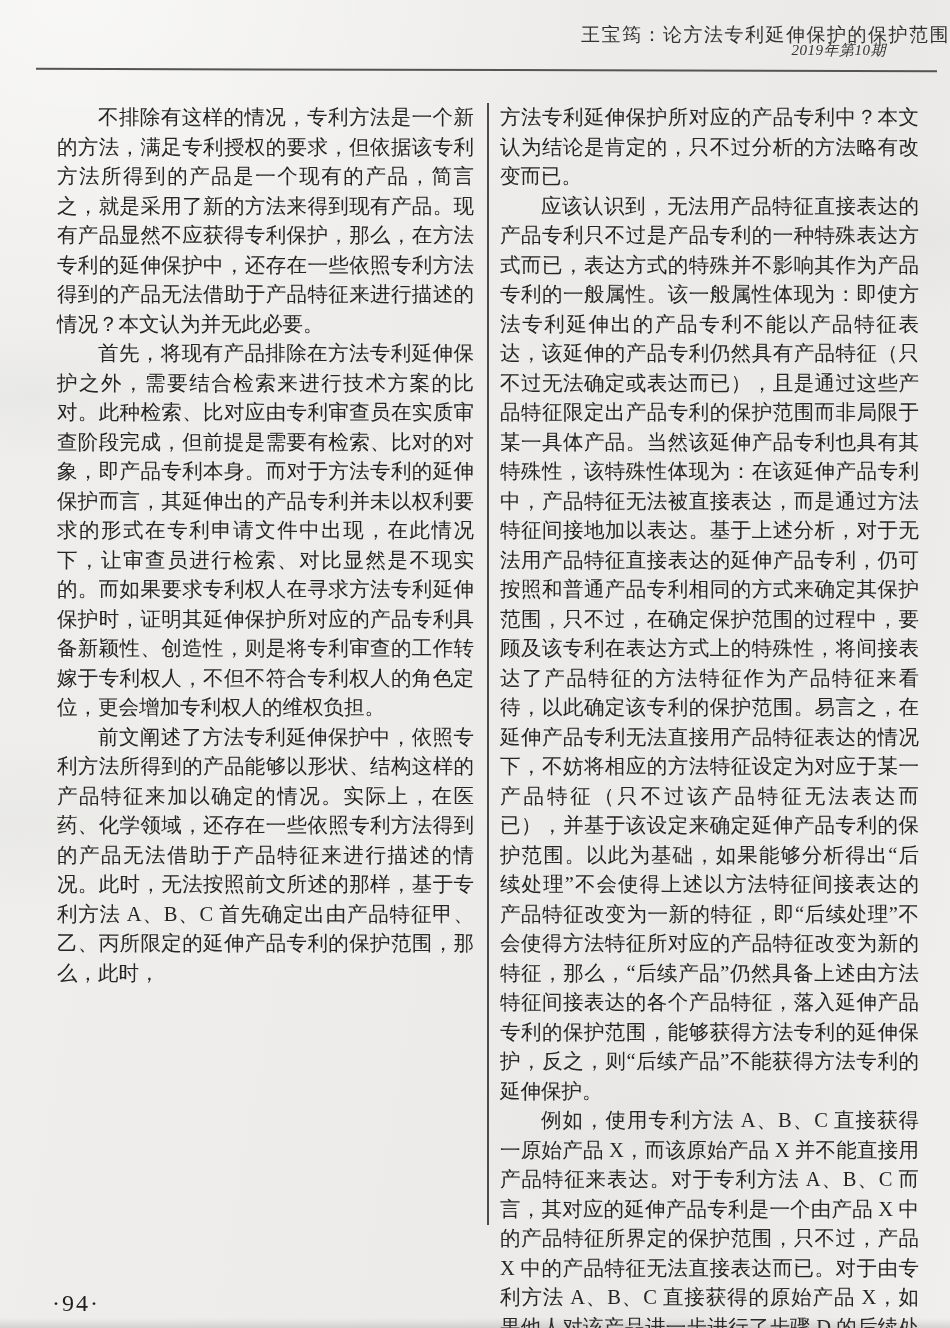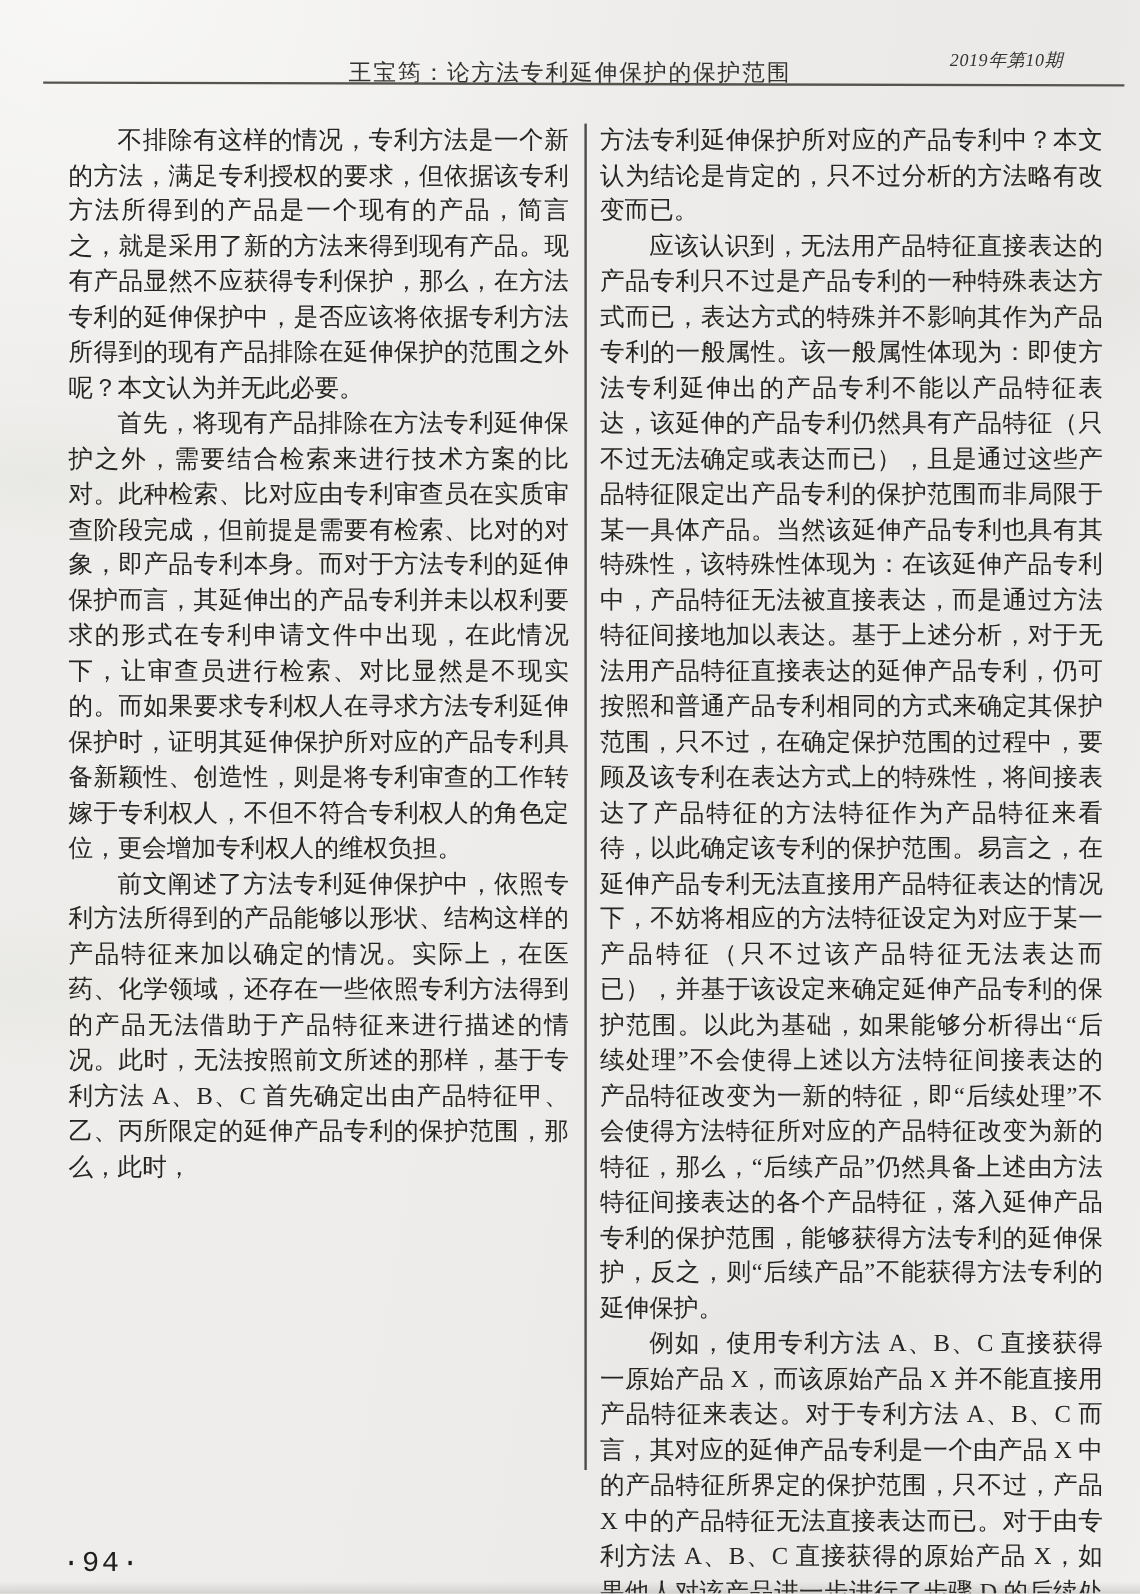--- a/index.html
+++ b/index.html
@@ -22,22 +22,22 @@
       radial-gradient(260px 120px at 2% 62%, rgba(130,145,125,.05), rgba(130,145,125,0) 70%),
       radial-gradient(300px 110px at 98% 18%, rgba(140,150,140,.05), rgba(140,150,140,0) 70%),
       radial-gradient(320px 130px at 70% 85%, rgba(120,120,120,.04), rgba(120,120,120,0) 70%);
   }
   .page::after{
     content:"";position:absolute;left:0;right:0;bottom:0;height:10px;pointer-events:none;
     background:linear-gradient(to bottom, rgba(0,0,0,0), rgba(90,90,88,.18));
   }
 
   .header-title{
-    position:absolute;top:48px;left:0;width:950px;
-    text-align:center;
+    position:absolute;top:22px;left:0;width:950px;
+    text-align:right;
     font-size:19px;letter-spacing:1.5px;color:#33322f;
   }
   .header-issue{
     position:absolute;top:41px;right:64px;
     font-size:15px;letter-spacing:.5px;color:#33322f;font-style:italic;
   }
   .header-rule{
     position:absolute;top:69px;left:36px;width:901px;height:2px;
     background:#55544f;
     transform:rotate(.15deg);
@@ -63,39 +63,39 @@
     font-family:"Liberation Sans","DejaVu Sans",sans-serif;
     font-weight:bold;
     font-size:20px;line-height:29.5px;
     text-align:justify;
     text-indent:0;
     color:#201f1d;
   }
 
   .page-number{
     position:absolute;left:52px;top:1290px;
-    font-family:Liberation Mono, monospace;
+    font-family:Liberation Serif, serif;
     font-size:24px;letter-spacing:2px;color:#1f1e1c;
   }
 </style>
 </head>
 <body>
 
 <div class="page">
 
   <div class="header-title">王宝筠：论方法专利延伸保护的保护范围</div>
 
   <div class="header-issue">2019年第10期</div>
 
   <div class="header-rule"></div>
 
   <div class="column-divider"></div>
 
   <section class="col col-left">
-    <p class="para">不排除有这样的情况，专利方法是一个新的方法，满足专利授权的要求，但依据该专利方法所得到的产品是一个现有的产品，简言之，就是采用了新的方法来得到现有产品。现有产品显然不应获得专利保护，那么，在方法专利的延伸保护中，是否应该将依据专利方法所得到的现有产品排除在延伸保护的范围之外呢？本文认为并无此必要。</p>
+    <p class="para">不排除有这样的情况，专利方法是一个新的方法，满足专利授权的要求，但依据该专利方法所得到的产品是一个现有的产品，简言之，就是采用了新的方法来得到现有产品。现有产品显然不应获得专利保护，那么，在方法专利的延伸保护中，还存在一些依照专利方法得到的产品无法借助于产品特征来进行描述的情况？本文认为并无此必要。</p>
     <p class="para">首先，将现有产品排除在方法专利延伸保护之外，需要结合检索来进行技术方案的比对。此种检索、比对应由专利审查员在实质审查阶段完成，但前提是需要有检索、比对的对象，即产品专利本身。而对于方法专利的延伸保护而言，其延伸出的产品专利并未以权利要求的形式在专利申请文件中出现，在此情况下，让审查员进行检索、对比显然是不现实的。而如果要求专利权人在寻求方法专利延伸保护时，证明其延伸保护所对应的产品专利具备新颖性、创造性，则是将专利审查的工作转嫁于专利权人，不但不符合专利权人的角色定位，更会增加专利权人的维权负担。</p>
     <p class="para">前文阐述了方法专利延伸保护中，依照专利方法所得到的产品能够以形状、结构这样的产品特征来加以确定的情况。实际上，在医药、化学领域，还存在一些依照专利方法得到的产品无法借助于产品特征来进行描述的情况。此时，无法按照前文所述的那样，基于专利方法 A、B、C 首先确定出由产品特征甲、乙、丙所限定的延伸产品专利的保护范围，那么，此时，</p>
   </section>
 
   <section class="col col-right">
     <p class="para no-indent">方法专利延伸保护所对应的产品专利中？本文认为结论是肯定的，只不过分析的方法略有改变而已。</p>
     <p class="para">应该认识到，无法用产品特征直接表达的产品专利只不过是产品专利的一种特殊表达方式而已，表达方式的特殊并不影响其作为产品专利的一般属性。该一般属性体现为：即使方法专利延伸出的产品专利不能以产品特征表达，该延伸的产品专利仍然具有产品特征（只不过无法确定或表达而已），且是通过这些产品特征限定出产品专利的保护范围而非局限于某一具体产品。当然该延伸产品专利也具有其特殊性，该特殊性体现为：在该延伸产品专利中，产品特征无法被直接表达，而是通过方法特征间接地加以表达。基于上述分析，对于无法用产品特征直接表达的延伸产品专利，仍可按照和普通产品专利相同的方式来确定其保护范围，只不过，在确定保护范围的过程中，要顾及该专利在表达方式上的特殊性，将间接表达了产品特征的方法特征作为产品特征来看待，以此确定该专利的保护范围。易言之，在延伸产品专利无法直接用产品特征表达的情况下，不妨将相应的方法特征设定为对应于某一产品特征（只不过该产品特征无法表达而已），并基于该设定来确定延伸产品专利的保护范围。以此为基础，如果能够分析得出“后续处理”不会使得上述以方法特征间接表达的产品特征改变为一新的特征，即“后续处理”不会使得方法特征所对应的产品特征改变为新的特征，那么，“后续产品”仍然具备上述由方法特征间接表达的各个产品特征，落入延伸产品专利的保护范围，能够获得方法专利的延伸保护，反之，则“后续产品”不能获得方法专利的延伸保护。</p>
     <p class="para">例如，使用专利方法 A、B、C 直接获得一原始产品 X，而该原始产品 X 并不能直接用产品特征来表达。对于专利方法 A、B、C 而言，其对应的延伸产品专利是一个由产品 X 中的产品特征所界定的保护范围，只不过，产品 X 中的产品特征无法直接表达而已。对于由专利方法 A、B、C 直接获得的原始产品 X，如果他人对该产品进一步进行了步骤 D 的后续处理，而该步骤 D 属于例如添加非活性成分这样的不会改变产品结构、形状的动作，此时，从产品特征的角度分析，上述后续处理所得到的后续产品仍然会具备产品 X 中的</p>
   </section>
 

